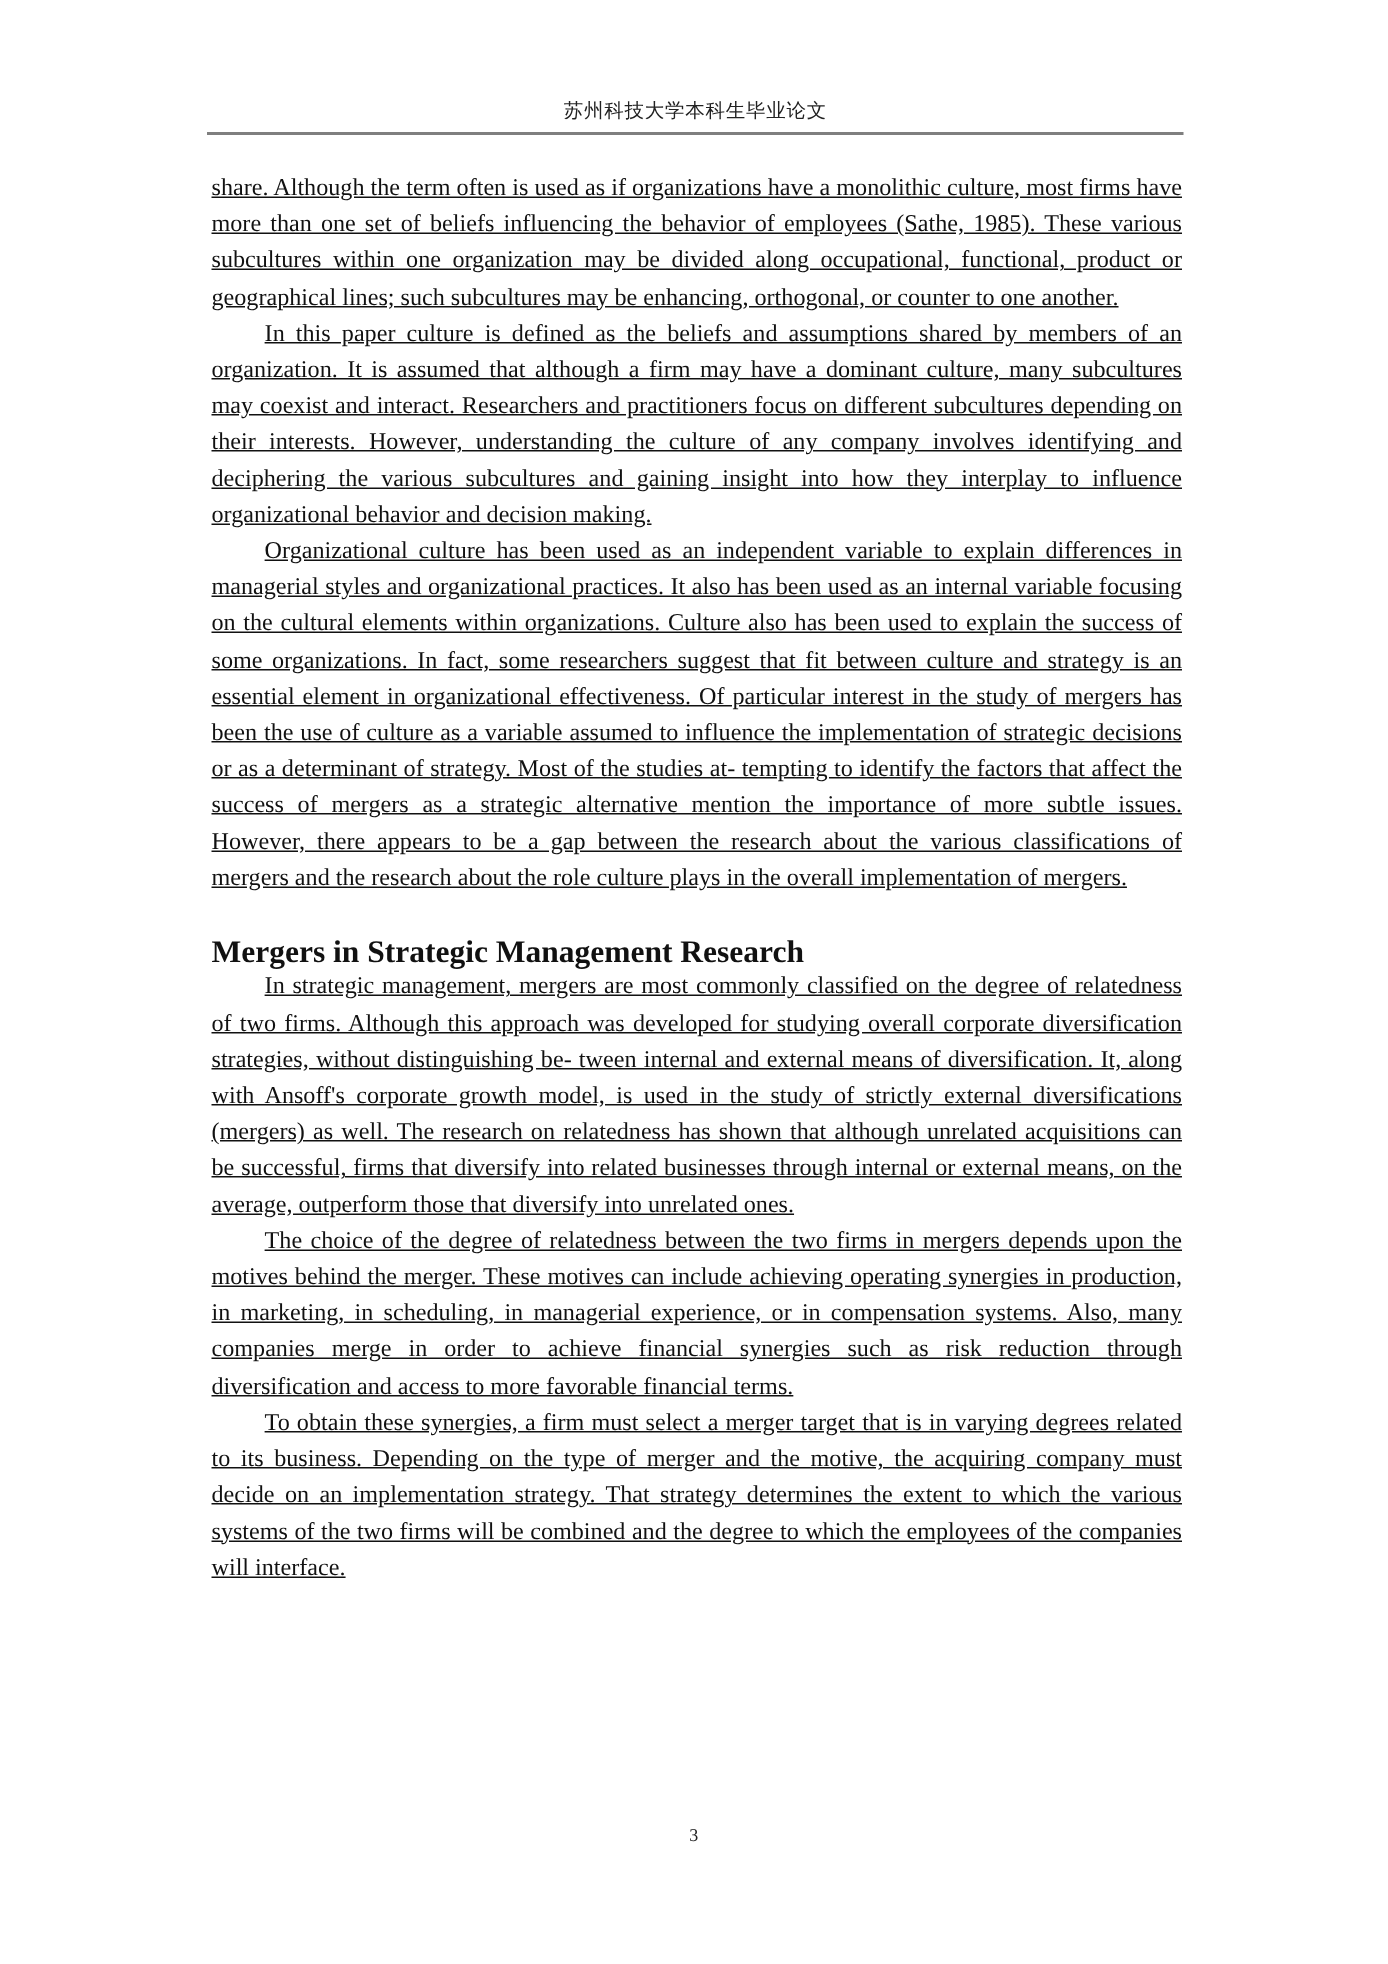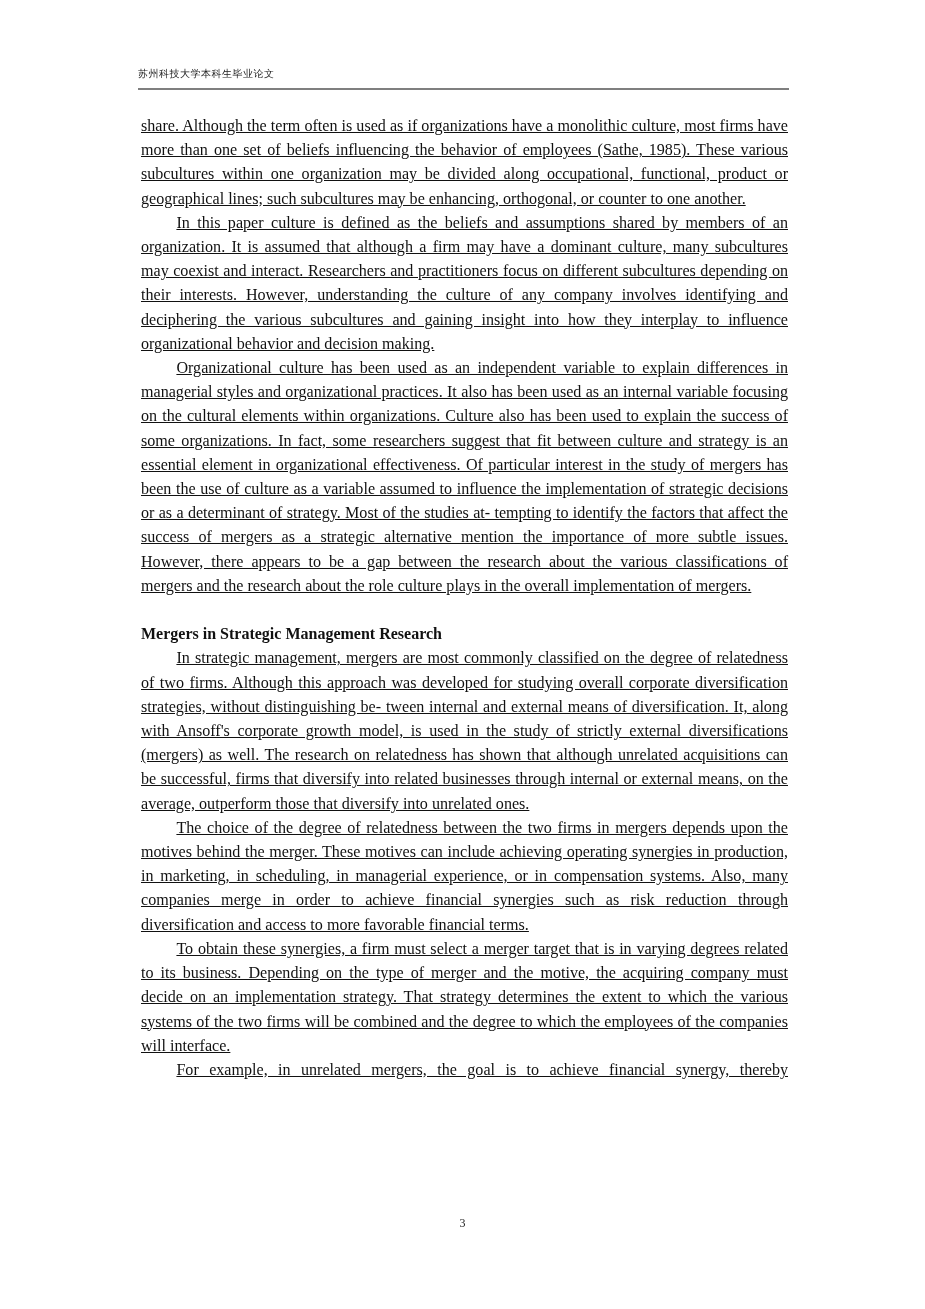--- a/index.html
+++ b/index.html
@@ -13,21 +13,22 @@
       position: relative;
       overflow: hidden;
       font-family: "Liberation Serif", "DejaVu Serif", serif;
       color: #111111;
     }
     .page-header {
       position: absolute;
       left: 138px;
       top: 64px;
       width: 651px;
-      font-size: 10px;
+      text-align: center;
+      font-size: 13px;
       letter-spacing: 0.5px;
       color: #222;
       line-height: 20px;
     }
     .header-rule {
       position: absolute;
       left: 138px;
       top: 88px;
       width: 651px;
       height: 2px;
@@ -45,21 +46,21 @@
       margin: 0;
       text-align: justify;
       text-indent: 2.2em;
       text-decoration: underline;
     }
     .body-text p.noindent {
       text-indent: 0;
     }
     .body-text h3 {
       margin: 24.2px 0 0 0;
-      font-size: 16px;
+      font-size: 21px;
       line-height: 24.2px;
       font-weight: bold;
     }
     .page-number {
       position: absolute;
       left: 0;
       top: 1216px;
       width: 925px;
       text-align: center;
       font-size: 12px;
@@ -74,16 +75,15 @@
 
 <div class="body-text">
   <p class="noindent">share. Although the term often is used as if organizations have a monolithic culture, most firms have more than one set of beliefs influencing the behavior of employees (Sathe, 1985). These various subcultures within one organization may be divided along occupational, functional, product or geographical lines; such subcultures may be enhancing, orthogonal, or counter to one another.</p>
   <p>In this paper culture is defined as the beliefs and assumptions shared by members of an organization. It is assumed that although a firm may have a dominant culture, many subcultures may coexist and interact. Researchers and practitioners focus on different subcultures depending on their interests. However, understanding the culture of any company involves identifying and deciphering the various subcultures and gaining insight into how they interplay to influence organizational behavior and decision making.</p>
   <p>Organizational culture has been used as an independent variable to explain differences in managerial styles and organizational practices. It also has been used as an internal variable focusing on the cultural elements within organizations. Culture also has been used to explain the success of some organizations. In fact, some researchers suggest that fit between culture and strategy is an essential element in organizational effectiveness. Of particular interest in the study of mergers has been the use of culture as a variable assumed to influence the implementation of strategic decisions or as a determinant of strategy. Most of the studies at- tempting to identify the factors that affect the success of mergers as a strategic alternative mention the importance of more subtle issues. However, there appears to be a gap between the research about the various classifications of mergers and the research about the role culture plays in the overall implementation of mergers.</p>
 
   <h3>Mergers in Strategic Management Research</h3>
   <p>In strategic management, mergers are most commonly classified on the degree of relatedness of two firms. Although this approach was developed for studying overall corporate diversification strategies, without distinguishing be- tween internal and external means of diversification. It, along with Ansoff's corporate growth model, is used in the study of strictly external diversifications (mergers) as well. The research on relatedness has shown that although unrelated acquisitions can be successful, firms that diversify into related businesses through internal or external means, on the average, outperform those that diversify into unrelated ones.</p>
   <p>The choice of the degree of relatedness between the two firms in mergers depends upon the motives behind the merger. These motives can include achieving operating synergies in production, in marketing, in scheduling, in managerial experience, or in compensation systems. Also, many companies merge in order to achieve financial synergies such as risk reduction through diversification and access to more favorable financial terms.</p>
   <p>To obtain these synergies, a firm must select a merger target that is in varying degrees related to its business. Depending on the type of merger and the motive, the acquiring company must decide on an implementation strategy. That strategy determines the extent to which the various systems of the two firms will be combined and the degree to which the employees of the companies will interface.</p>
-  <p style="text-align:justify; text-align-last:justify;">For example, in unrelated mergers, the goal is to achieve financial synergy, thereby</p>
 </div>
 
 <div class="page-number">3</div>
 
 </body></html>

